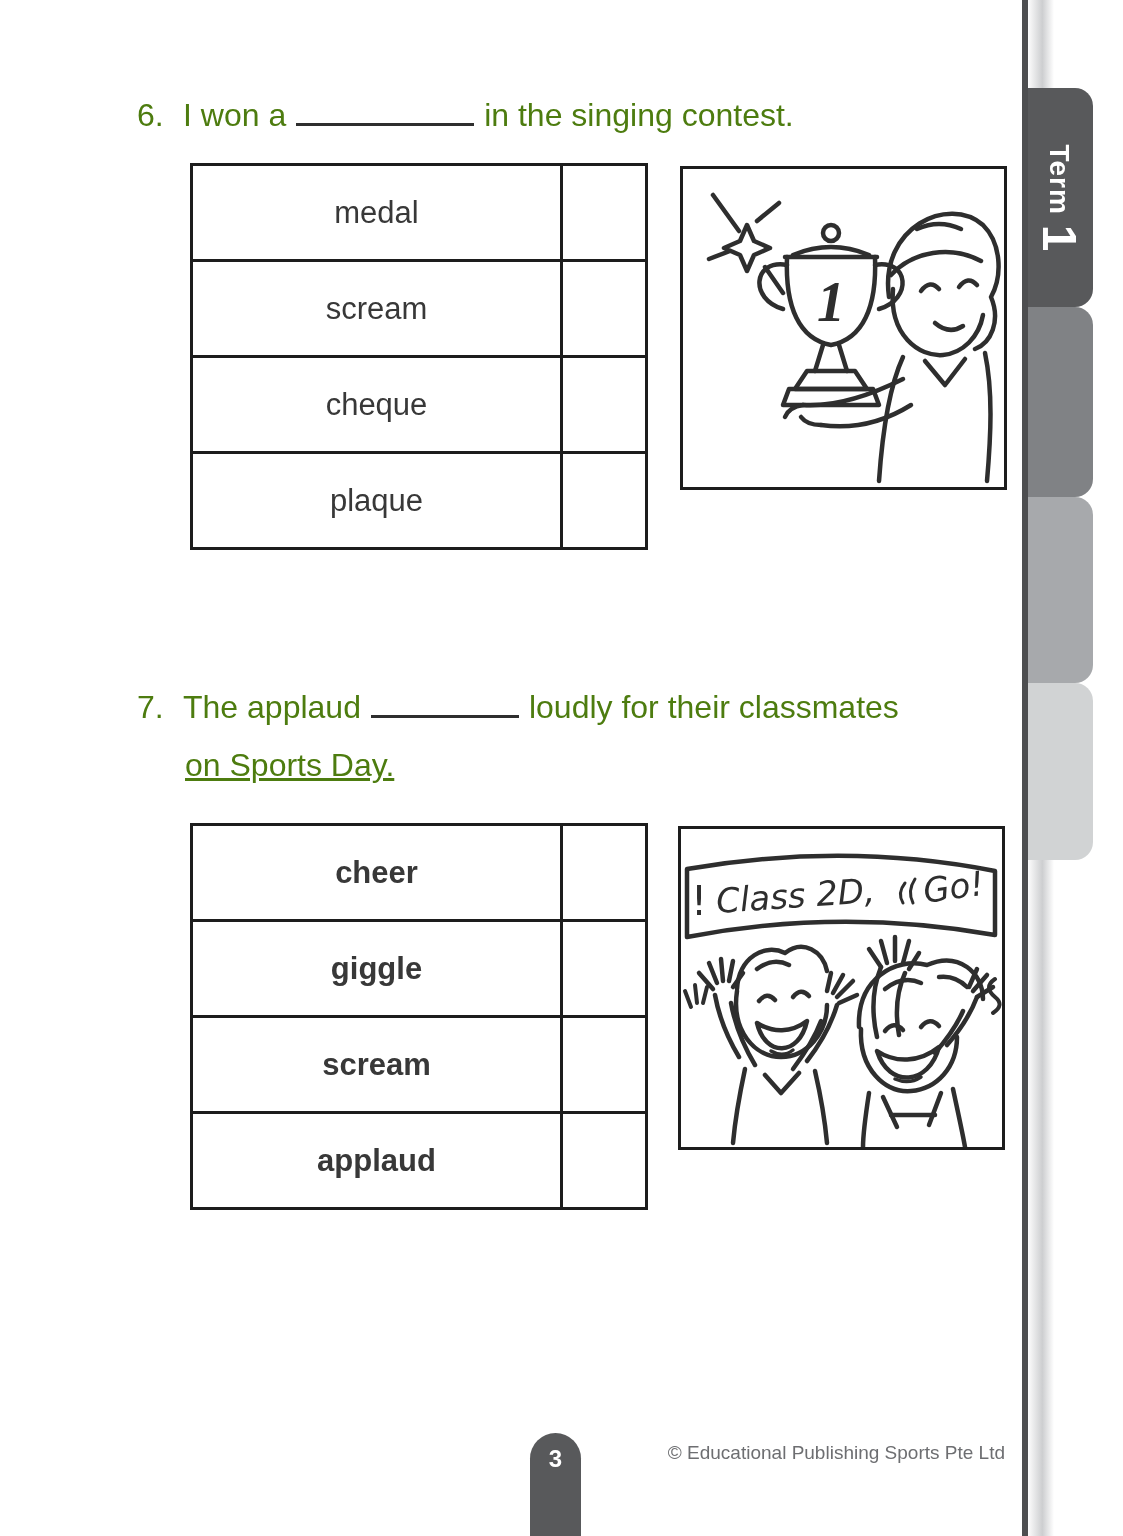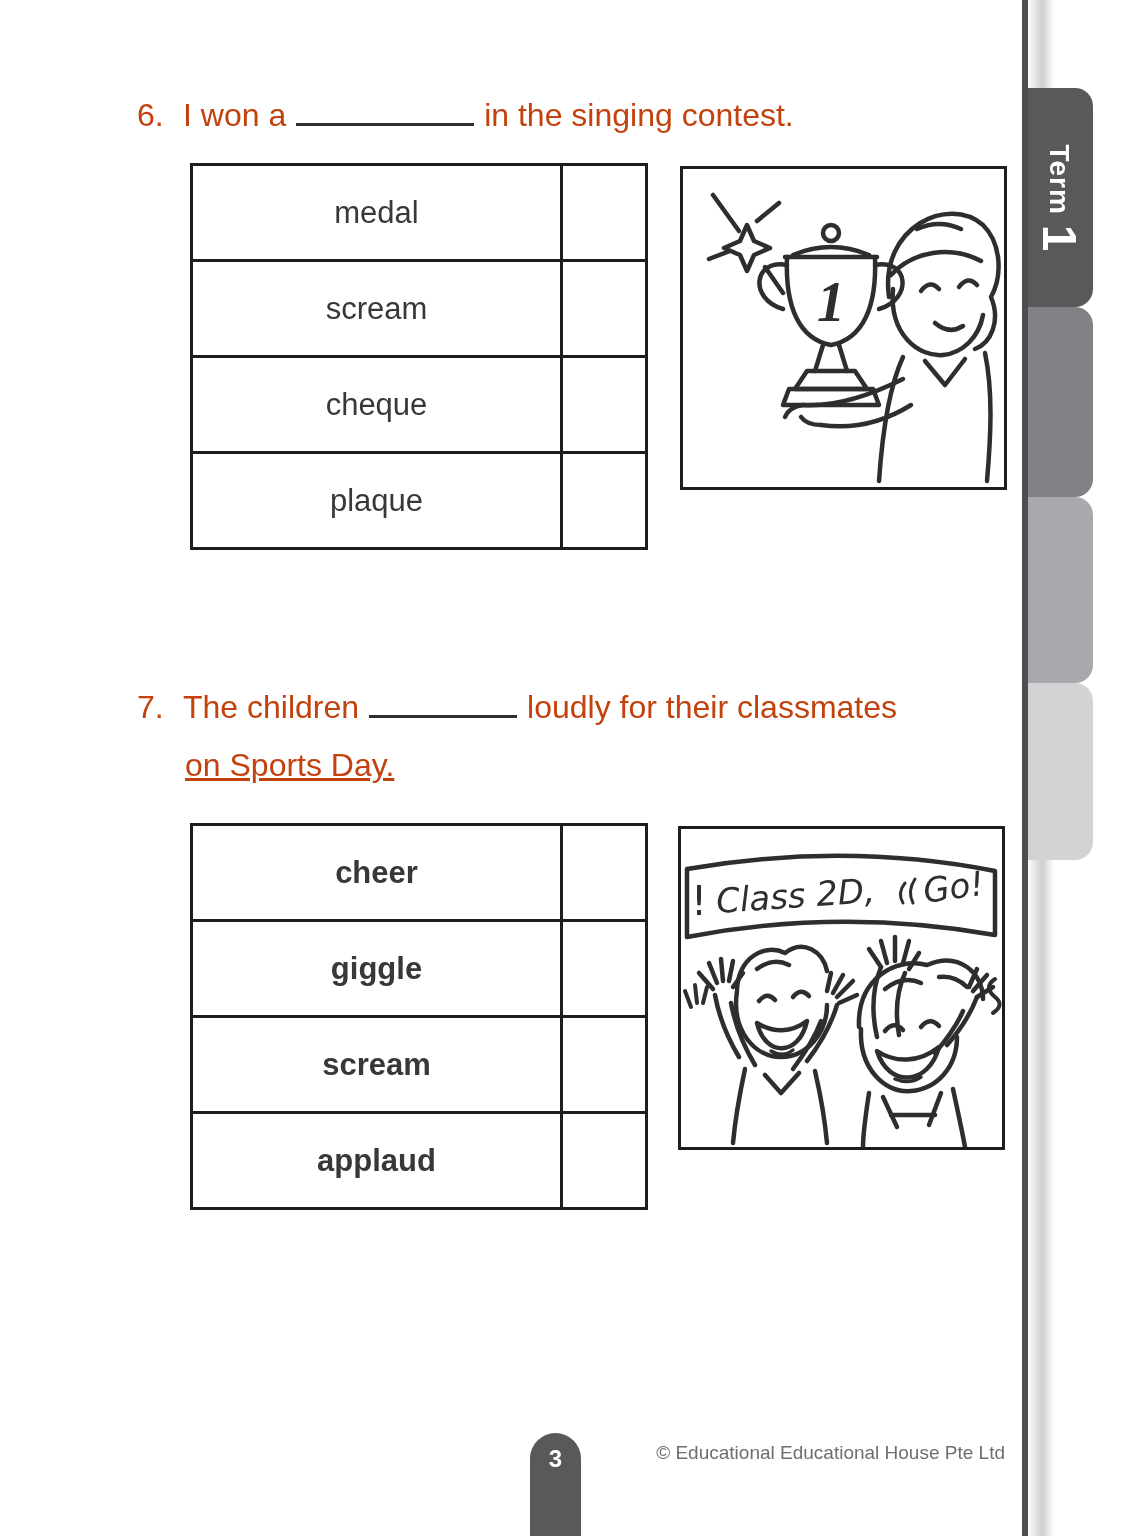--- a/index.html
+++ b/index.html
@@ -2,21 +2,21 @@
 <html><head>
 <meta charset="utf-8">
 <style>
   html,body { margin:0; padding:0; background:#ffffff; }
   .page {
     position:relative; width:1123px; height:1536px; background:#ffffff;
     font-family:"Liberation Sans", sans-serif; color:#2b2b2b; overflow:hidden;
   }
 
   
-  .q-sentence { position:absolute; left:137px; font-size:32px; line-height:58px; color:#c2410c; white-space:nowrap; }
+  .q-sentence { position:absolute; left:137px; font-size:32px; line-height:58px; color:#4d7c0f; white-space:nowrap; }
   .q-num { display:inline-block; width:46px; }
   .blank { display:inline-block; border-bottom:3px solid #2e2e2e; margin:0 10px; vertical-align:baseline; }
   .blank-q6 { width:178px; }
   .blank-q7 { width:148px; }
   .q-line2 { margin-left:48px;text-decoration:underline; }
 
   
   .choice-table {
     position:absolute; left:190px; width:458px; height:387px; box-sizing:border-box;
     border:3px solid #1d1d1d; display:flex; flex-direction:column; background:#fff;
@@ -115,21 +115,21 @@
         <path d="M302,184 C310,222 308,266 304,312"></path>
         <path d="M242,192 L262,216 L282,190"></path>
         <path d="M220,210 C184,228 152,238 120,236"></path>
         <path d="M228,236 C196,256 166,260 138,256"></path>
         <path d="M120,236 q-14,2 -18,12 M138,256 q-14,0 -20,-8"></path>
       </g>
     </svg>
   </div>
 
   <div class="q-sentence" style="top:678px;">
-    <span class="q-num">7.</span><span>The children</span><span class="blank blank-q7"></span><span>loudly for their classmates</span>
+    <span class="q-num">7.</span><span>The applaud</span><span class="blank blank-q7"></span><span>loudly for their classmates</span>
     <br>
     <span class="q-line2">on Sports Day.</span>
   </div>
 
   <div class="choice-table" style="top:823px;font-weight:bold;">
     <div class="choice-row">
       <div class="word-cell">cheer</div>
       <div class="answer-cell"></div>
     </div>
     <div class="choice-row">
@@ -207,15 +207,15 @@
       <span class="term-num">1</span>
     </div>
   </div>
   <div class="side-tab tab-2"></div>
   <div class="side-tab tab-3"></div>
   <div class="side-tab tab-4"></div>
 
   <div class="pagenum-tab">
     <span>3</span>
   </div>
-  <div class="copyright">© Educational Educational House Pte Ltd</div>
+  <div class="copyright">© Educational Publishing Sports Pte Ltd</div>
 
 </div>
 
 </body></html>

